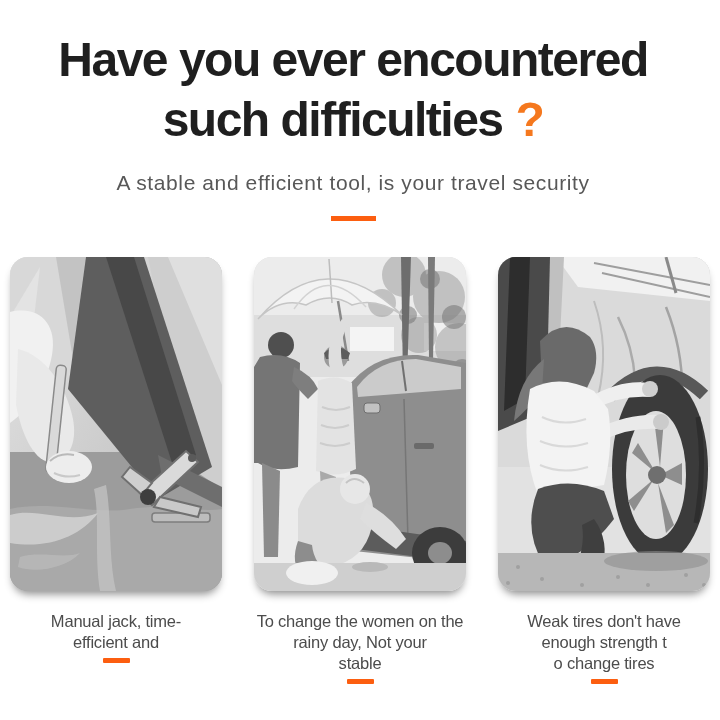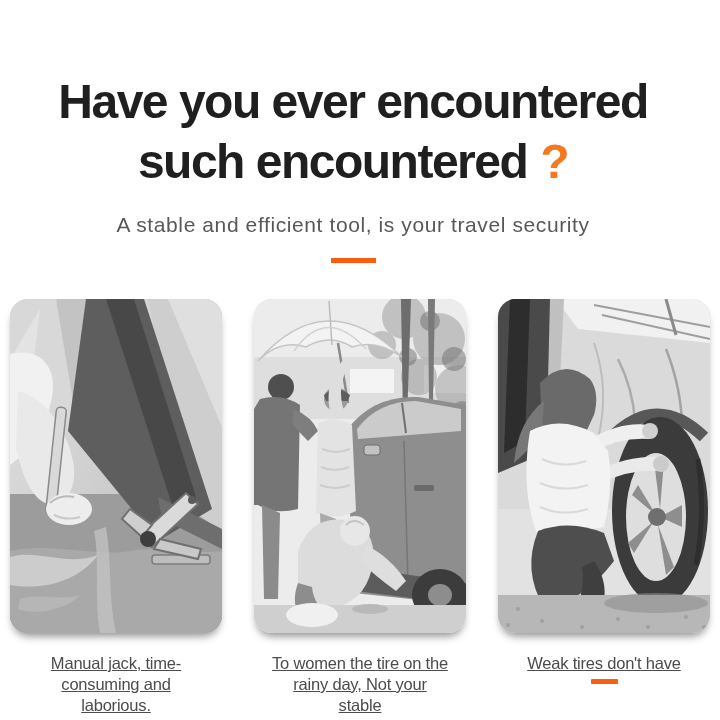--- a/index.html
+++ b/index.html
@@ -5,21 +5,21 @@
   * { margin:0; padding:0; box-sizing:border-box; }
   html, body { width:720px; height:720px; }
   body {
     background:#ffffff;
     font-family:"Liberation Sans", sans-serif;
     overflow:hidden;
   }
   .page { position:relative; width:720px; height:720px; background:var(--bg,#fff); }
 
   
-  .hero { width:706px; text-align:center; padding-top:30px;margin-top:42px; }
+  .hero { width:706px; text-align:center; padding-top:30px; }
   .title {
     font-size:48px; font-weight:700; letter-spacing:-1.5px;
     line-height:60px; color:var(--title,#1f1f1f);
   }
   .title .t-line { display:block; }
   .qmark { color:var(--accent,#f5781e); font-weight:700; margin-left:13px; }
   .subtitle {
     margin-top:21px; font-size:21px; font-weight:400;
     letter-spacing:0.6px; color:var(--subtitle,#585858);
   }
@@ -39,35 +39,35 @@
     background:#dcdcdc;
     box-shadow:0 6px 9px -3px rgba(0,0,0,0.45);
     filter:grayscale(1);
   }
   .photo svg { display:block; width:100%; height:100%; }
   .caption {
     margin-top:20px; text-align:center;
     font-size:16.5px; line-height:21px; letter-spacing:-0.2px;
     color:var(--caption,#4c4c4c);
   }
-  .caption span { display:block;text-decoration:underline; }
+  .caption span { display:block; }
   .cap-underline {
     width:27px; height:5px; margin:5px auto 0; border-radius:1px;
     background:var(--underline,#fc5e10);
   }
 </style>
 </head>
 <body>
 
 <div class="page">
 
   <header class="hero">
     <h1 class="title">
       <span class="t-line">Have you ever encountered</span>
-      <span class="t-line"><span>such encountered</span><span class="qmark">?</span></span>
+      <span class="t-line"><span>such difficulties</span><span class="qmark">?</span></span>
     </h1>
     <p class="subtitle">A stable and efficient tool, is your travel security</p>
     <div class="divider"></div>
   </header>
 
   <main class="panels">
 
     <article class="panel">
       <figure class="photo">
         <svg viewBox="0 0 212 334">
@@ -109,22 +109,21 @@
 
           <rect x="41" y="108" width="10" height="108" rx="4" fill="#d9d9d9" stroke="#8a8a8a" stroke-width="1.5" transform="rotate(6 46 162)"></rect>
 
           <ellipse cx="59" cy="210" rx="23" ry="16" fill="#ededed"></ellipse>
           <path d="M40 204 q10 -9 24 -6" stroke="#b9b9b9" stroke-width="2" fill="none"></path>
           <path d="M44 216 q12 6 26 2" stroke="#c9c9c9" stroke-width="2" fill="none"></path>
         </svg>
       </figure>
       <figcaption class="caption">
         <span>Manual jack, time-</span>
-        <span>consuming and</span>
-        <span>laborious.</span>
+        <span>efficient and</span>
       </figcaption>
       <div class="cap-underline"></div>
     </article>
 
     <article class="panel">
       <figure class="photo">
         <svg viewBox="0 0 212 334">
           <rect width="212" height="334" fill="#ececec"></rect>
 
           <rect x="0" y="58" width="212" height="62" fill="#dedede"></rect>
@@ -181,21 +180,21 @@
           <path d="M92 226 Q100 218 110 226" stroke="#c4c4c4" stroke-width="2" fill="none"></path>
           <path d="M112 246 Q136 258 152 282 L142 292 Q120 276 106 262 Z" fill="#dedede"></path>
           <path d="M44 284 Q36 306 48 318 L78 318 Q60 308 58 288 Z" fill="#8d8d8d"></path>
 
           <rect y="306" width="212" height="28" fill="#cfcfcf"></rect>
           <ellipse cx="58" cy="316" rx="26" ry="12" fill="#f0f0f0"></ellipse>
           <ellipse cx="116" cy="310" rx="18" ry="5" fill="#b9b9b9"></ellipse>
         </svg>
       </figure>
       <figcaption class="caption">
-        <span>To women the tire on the</span>
+        <span>To change the women on the</span>
         <span>rainy day, Not your</span>
         <span>stable</span>
       </figcaption>
       <div class="cap-underline"></div>
     </article>
 
     <article class="panel">
       <figure class="photo">
         <svg viewBox="0 0 212 334">
           <rect width="212" height="334" fill="#e2e2e2"></rect>
@@ -251,18 +250,20 @@
               <circle cx="120" cy="320" r="2"></circle>
             <circle cx="150" cy="328" r="2"></circle>
               <circle cx="188" cy="318" r="2"></circle>
             <circle cx="206" cy="328" r="2"></circle>
               <circle cx="10" cy="326" r="2"></circle>
           </g>
         </svg>
       </figure>
       <figcaption class="caption">
         <span>Weak tires don't have</span>
+        <span>enough strength t</span>
+        <span>o change tires</span>
       </figcaption>
       <div class="cap-underline"></div>
     </article>
 
   </main>
 </div>
 
 </body></html>

